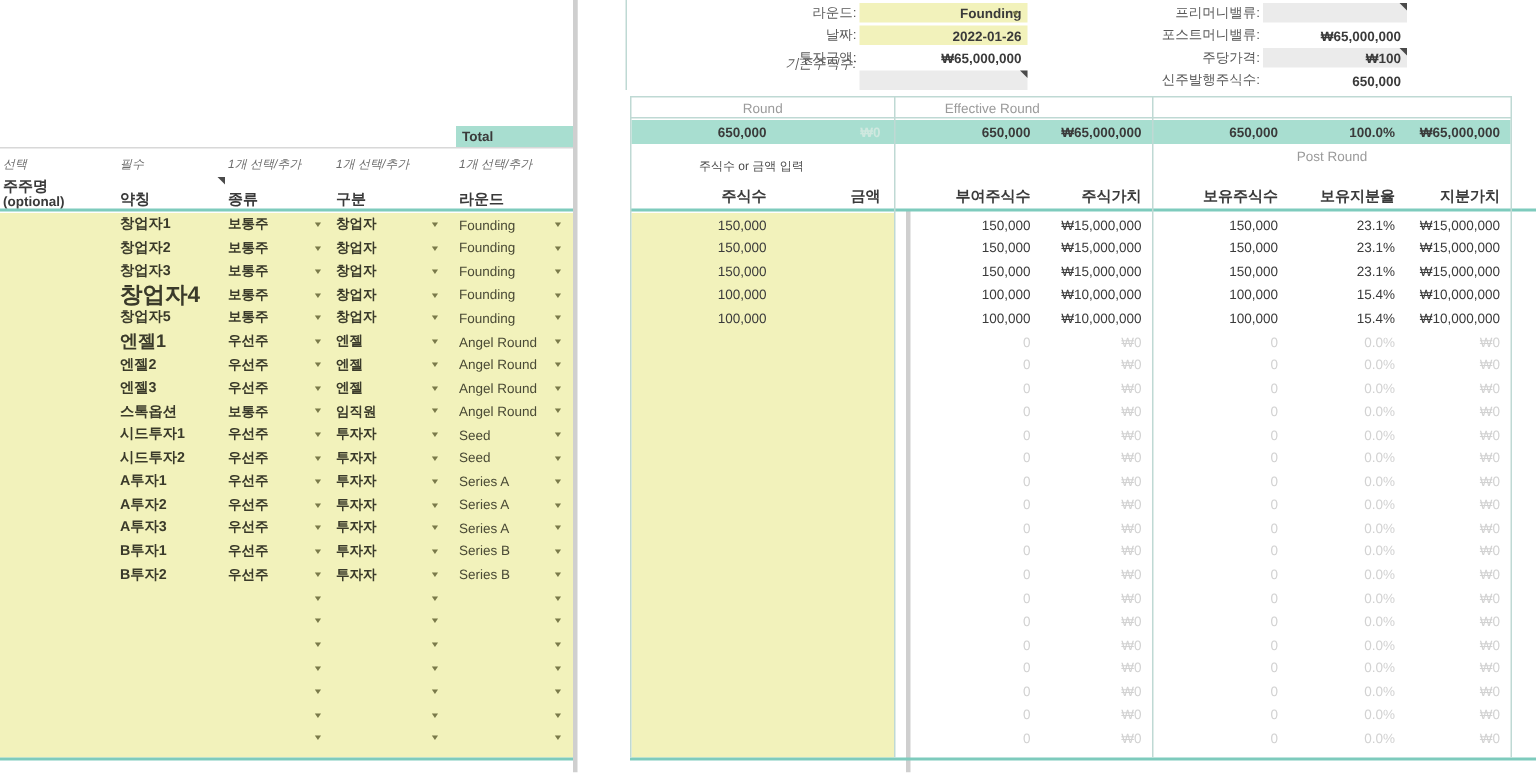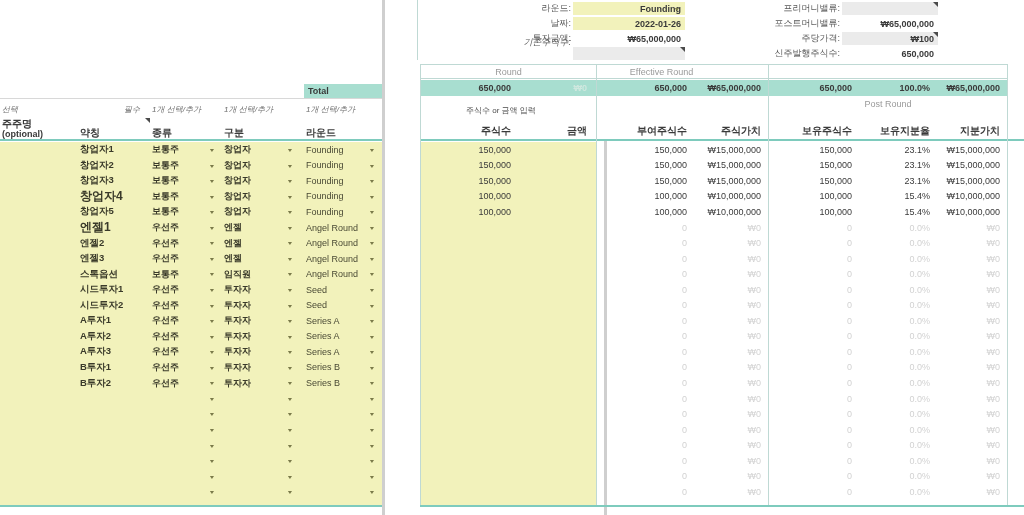--- a/index.html
+++ b/index.html
@@ -68,21 +68,21 @@
       <div class="c r b" style="left:842px;top:32px;width:96px;height:13px;padding-right:4px;background:#ebebeb;">₩100</div>
       <div class="cmt" style="left:933px;top:32px;"></div>
       <div class="c r" style="left:700px;top:47px;width:140px;height:13px;color:#595959;">신주발행주식수:</div>
       <div class="c r b" style="left:842px;top:47px;width:96px;height:13px;padding-right:4px;">650,000</div>
     </div>
 
   <div id="left-hdr">
       <div class="c l hdr-italic" style="left:0px;top:103px;width:78px;height:12px;padding-left:2px;">선택</div>
       <div class="c l b" style="left:0px;top:117px;width:78px;height:13px;padding-left:2px;font-size:10px;color:#3a3a3a;">주주명</div>
       <div class="c l b" style="left:0px;top:128px;width:78px;height:12px;padding-left:2px;font-size:9px;color:#3a3a3a;">(optional)</div>
-      <div class="c l hdr-italic" style="left:78px;top:103px;width:72px;height:12px;padding-left:2px;margin-left:44px;">필수</div>
+      <div class="c l hdr-italic" style="left:78px;top:103px;width:72px;height:12px;padding-left:2px;">필수</div>
       <div class="c l b" style="left:78px;top:126px;width:72px;height:13px;padding-left:2px;font-size:10px;color:#3a3a3a;">약칭</div>
       <div class="c l hdr-italic" style="left:150px;top:103px;width:72px;height:12px;padding-left:2px;">1개 선택/추가</div>
       <div class="c l b" style="left:150px;top:126px;width:72px;height:13px;padding-left:2px;font-size:10px;color:#3a3a3a;">종류</div>
       <div class="c l hdr-italic" style="left:222px;top:103px;width:78px;height:12px;padding-left:2px;">1개 선택/추가</div>
       <div class="c l b" style="left:222px;top:126px;width:78px;height:13px;padding-left:2px;font-size:10px;color:#3a3a3a;">구분</div>
       <div class="c l hdr-italic" style="left:304px;top:103px;width:78px;height:12px;padding-left:2px;">1개 선택/추가</div>
       <div class="c l b" style="left:304px;top:126px;width:78px;height:13px;padding-left:2px;font-size:10px;color:#3a3a3a;">라운드</div>
       <div class="cmt" style="left:145px;top:118px;"></div>
     </div>
 
@@ -156,21 +156,21 @@
       <div class="dd" style="left:208px;top:177.1px;"></div>
       <div class="dd" style="left:286px;top:177.1px;"></div>
       <div class="dd" style="left:368px;top:177.1px;"></div>
       <div class="c r" style="left:421px;top:173.1px;width:95px;height:15.55px;padding-right:5px;color:#3a3a3a;">150,000</div>
       <div class="c r" style="left:597px;top:173.1px;width:95px;height:15.55px;padding-right:5px;color:#3a3a3a;">150,000</div>
       <div class="c r" style="left:692px;top:173.1px;width:74px;height:15.55px;padding-right:5px;color:#3a3a3a;">₩15,000,000</div>
       <div class="c r" style="left:769px;top:173.1px;width:88px;height:15.55px;padding-right:5px;color:#3a3a3a;">150,000</div>
       <div class="c r" style="left:857px;top:173.1px;width:78px;height:15.55px;padding-right:5px;color:#3a3a3a;">23.1%</div>
       <div class="c r" style="left:935px;top:173.1px;width:70px;height:15.55px;padding-right:5px;color:#3a3a3a;">₩15,000,000</div>
       <div class="c l b" style="left:0px;top:188.7px;width:78px;height:15.55px;padding-left:2px;color:#4a4a35;"></div>
-      <div class="c l b" style="left:78px;top:188.7px;width:72px;height:15.55px;padding-left:2px;font-size:12px;color:#3a3a2a;">창업자4</div>
+      <div class="c l b" style="left:78px;top:188.7px;width:72px;height:15.55px;padding-left:2px;font-size:15px;color:#3a3a2a;">창업자4</div>
       <div class="c l" style="left:150px;top:188.7px;width:60px;height:15.55px;padding-left:2px;font-weight:bold;color:#3a3a2a;">보통주</div>
       <div class="c l" style="left:222px;top:188.7px;width:66px;height:15.55px;padding-left:2px;font-weight:bold;color:#3a3a2a;">창업자</div>
       <div class="c l" style="left:304px;top:188.7px;width:66px;height:15.55px;padding-left:2px;color:#4a4a35;">Founding</div>
       <div class="dd" style="left:208px;top:192.7px;"></div>
       <div class="dd" style="left:286px;top:192.7px;"></div>
       <div class="dd" style="left:368px;top:192.7px;"></div>
       <div class="c r" style="left:421px;top:188.7px;width:95px;height:15.55px;padding-right:5px;color:#3a3a3a;">100,000</div>
       <div class="c r" style="left:597px;top:188.7px;width:95px;height:15.55px;padding-right:5px;color:#3a3a3a;">100,000</div>
       <div class="c r" style="left:692px;top:188.7px;width:74px;height:15.55px;padding-right:5px;color:#3a3a3a;">₩10,000,000</div>
       <div class="c r" style="left:769px;top:188.7px;width:88px;height:15.55px;padding-right:5px;color:#3a3a3a;">100,000</div>

